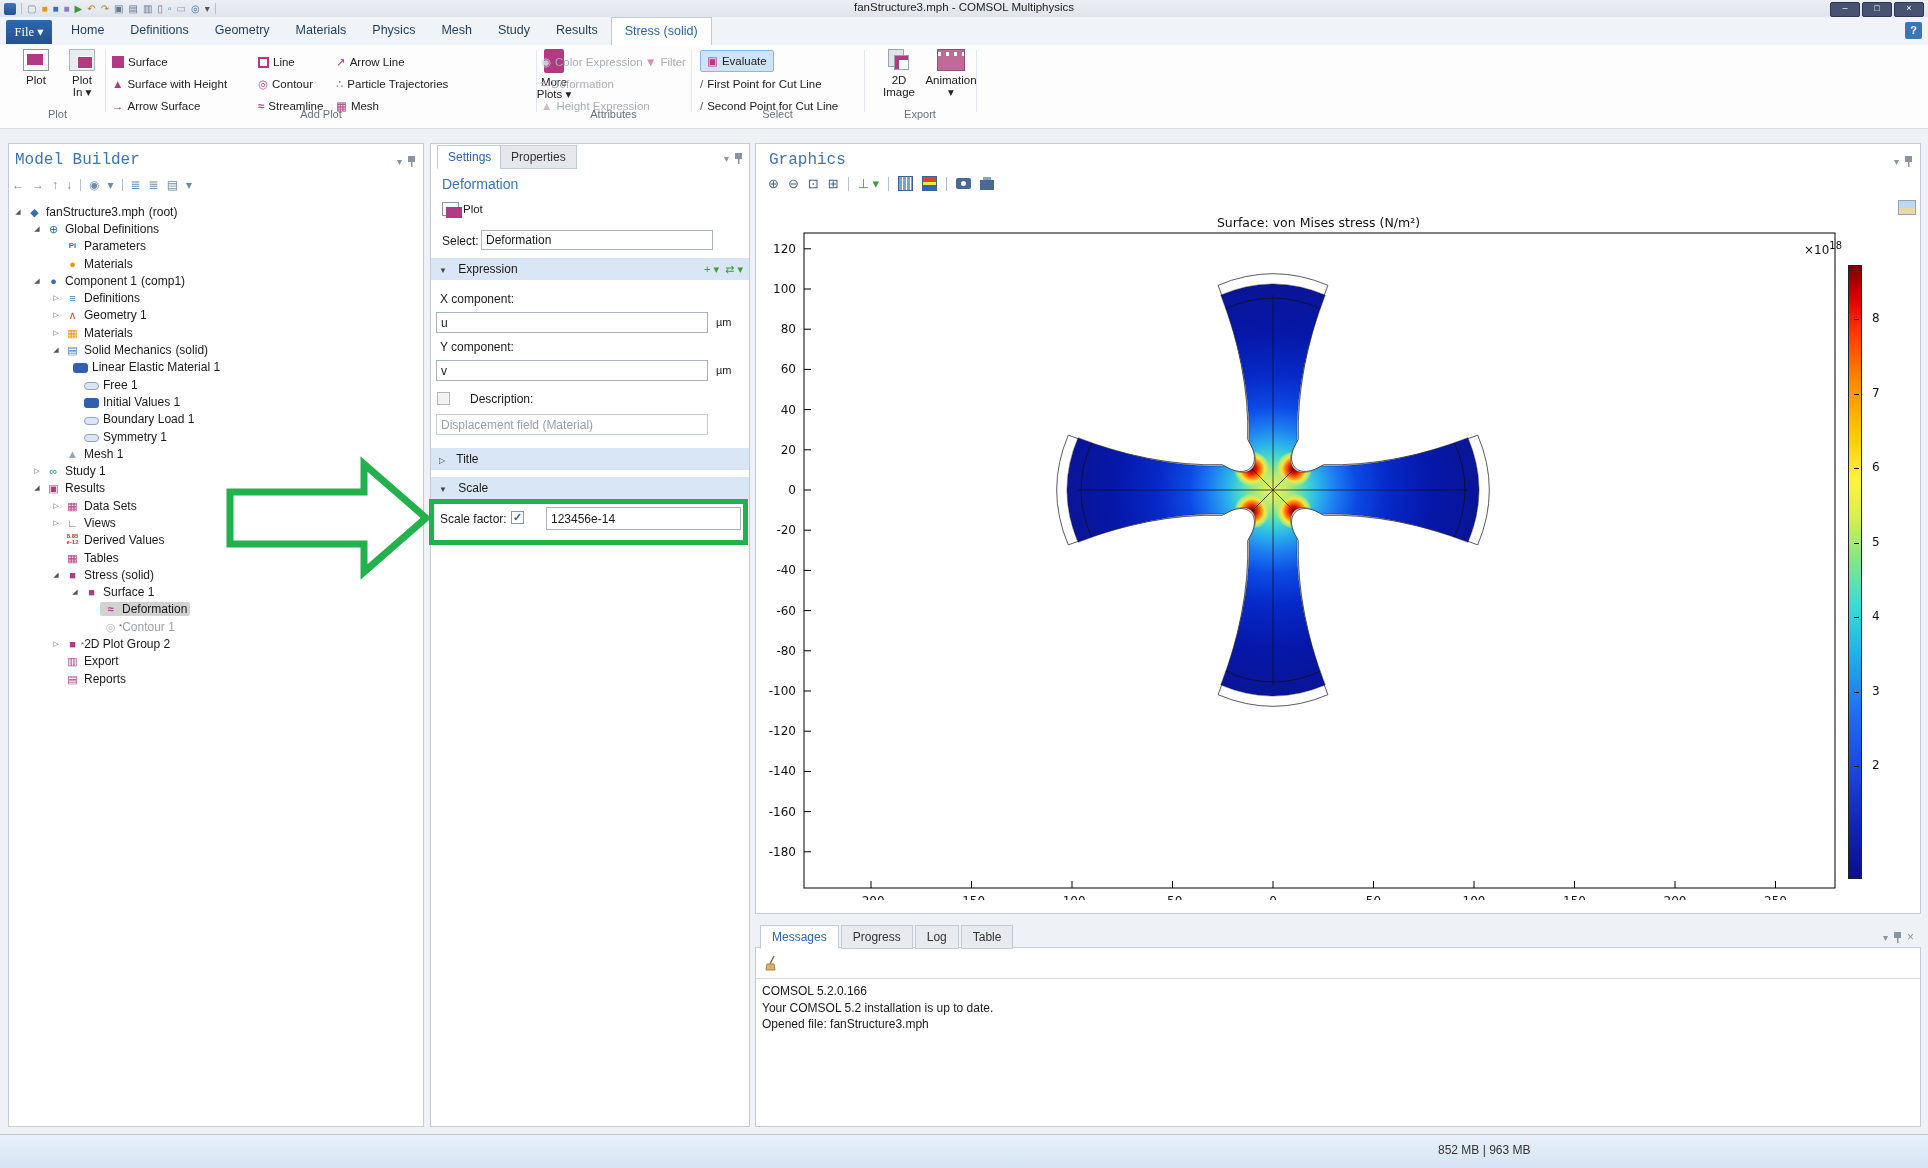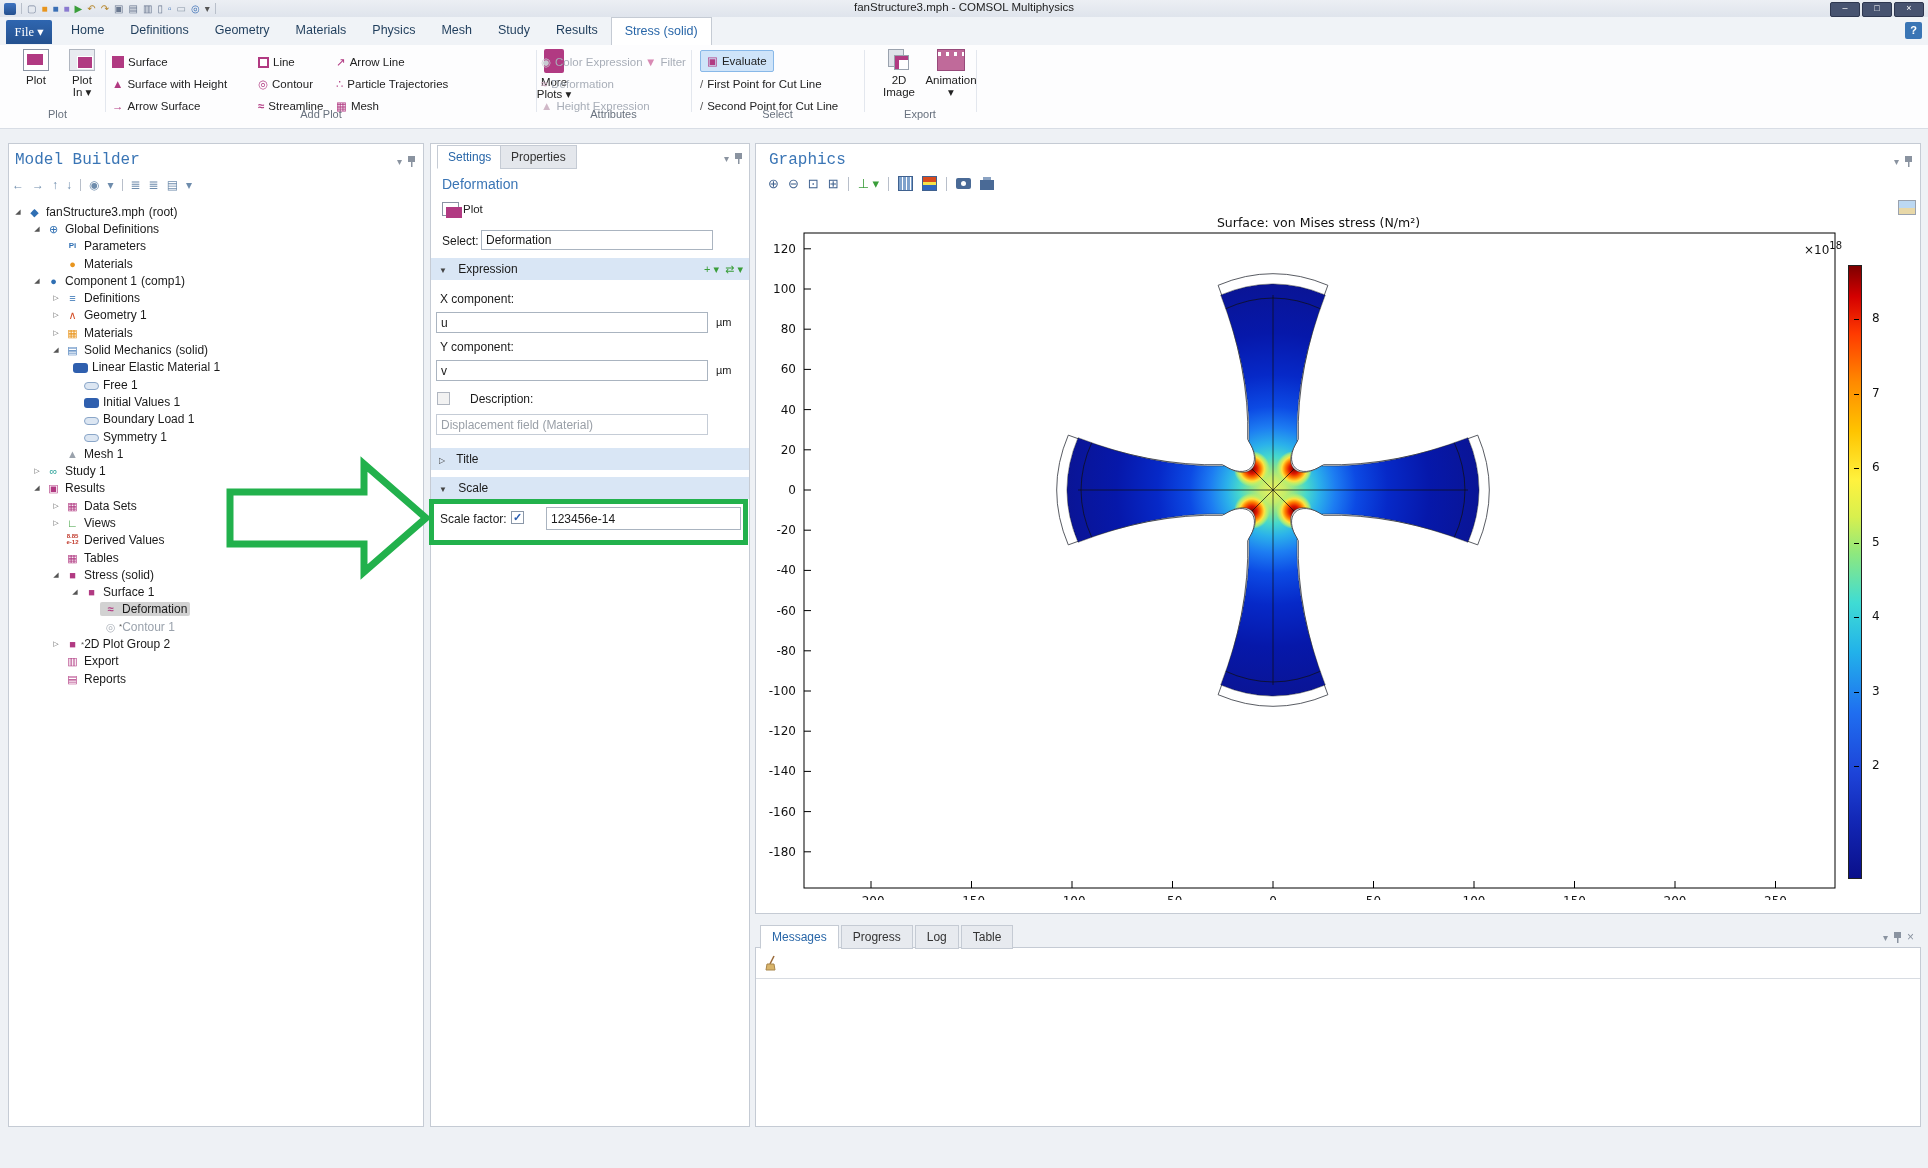--- a/index.html
+++ b/index.html
@@ -698,14 +698,22 @@
     <span class="pin-icon"></span>
     <span style="font-size:12px;">×</span>
   </div>
   <div style="position:absolute;left:764px;top:955px;">
     <svg width="14" height="17">
       <line x1="10" y1="1" x2="6" y2="9" stroke="#9a6a3a" stroke-width="1.5"></line>
       <path d="M3 9 L10 9 L11 15 L2 15 Z" fill="#d8b46a" stroke="#a8854a"></path>
     </svg>
   </div>
   <div style="position:absolute;left:756px;top:978px;width:1164px;height:1px;background:#d8dce2;"></div>
-
+  <div id="msg-lines">
+    <div>COMSOL 5.2.0.166</div>
+    <div>Your COMSOL 5.2 installation is up to date.</div>
+    <div>Opened file: fanStructure3.mph</div>
+  </div>
+
+  <div id="statusbar">
+    <div id="mem">852 MB | 963 MB</div>
+  </div>
 </div>
 
 </body></html>

